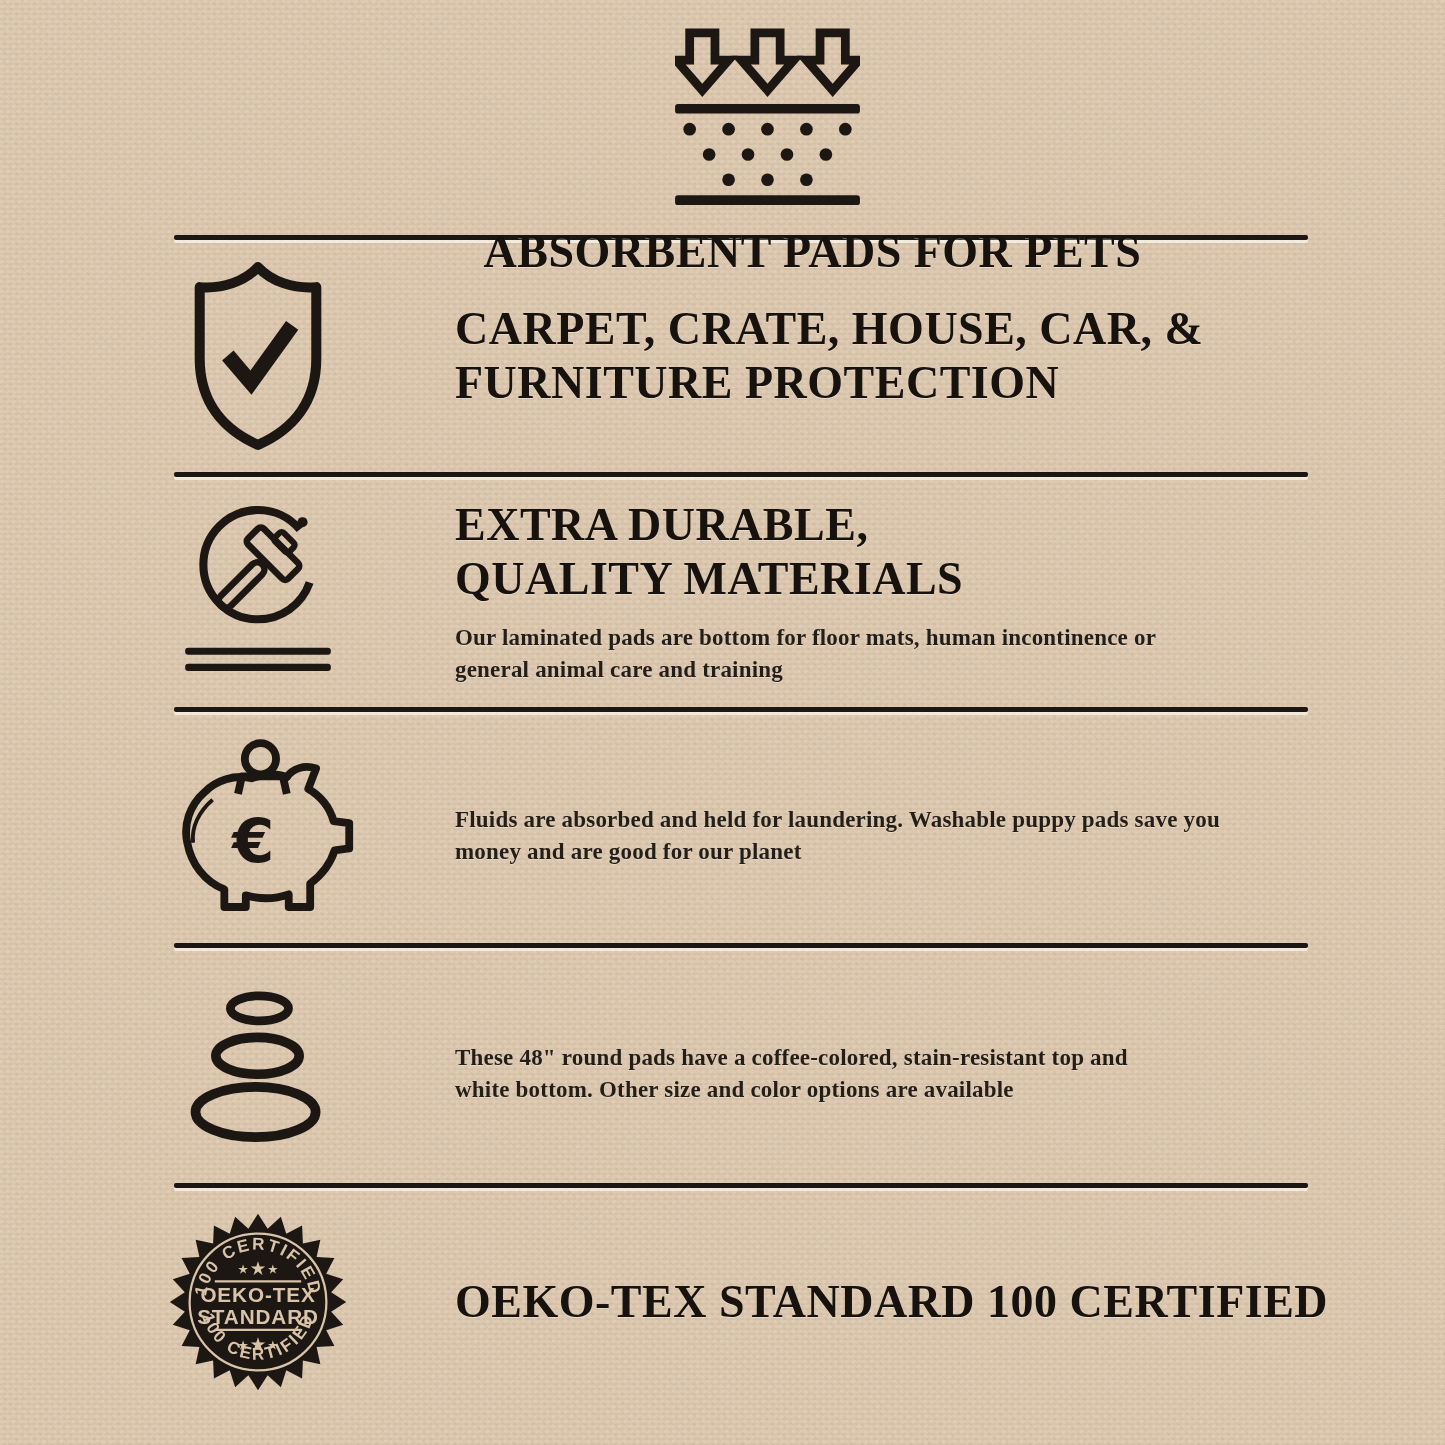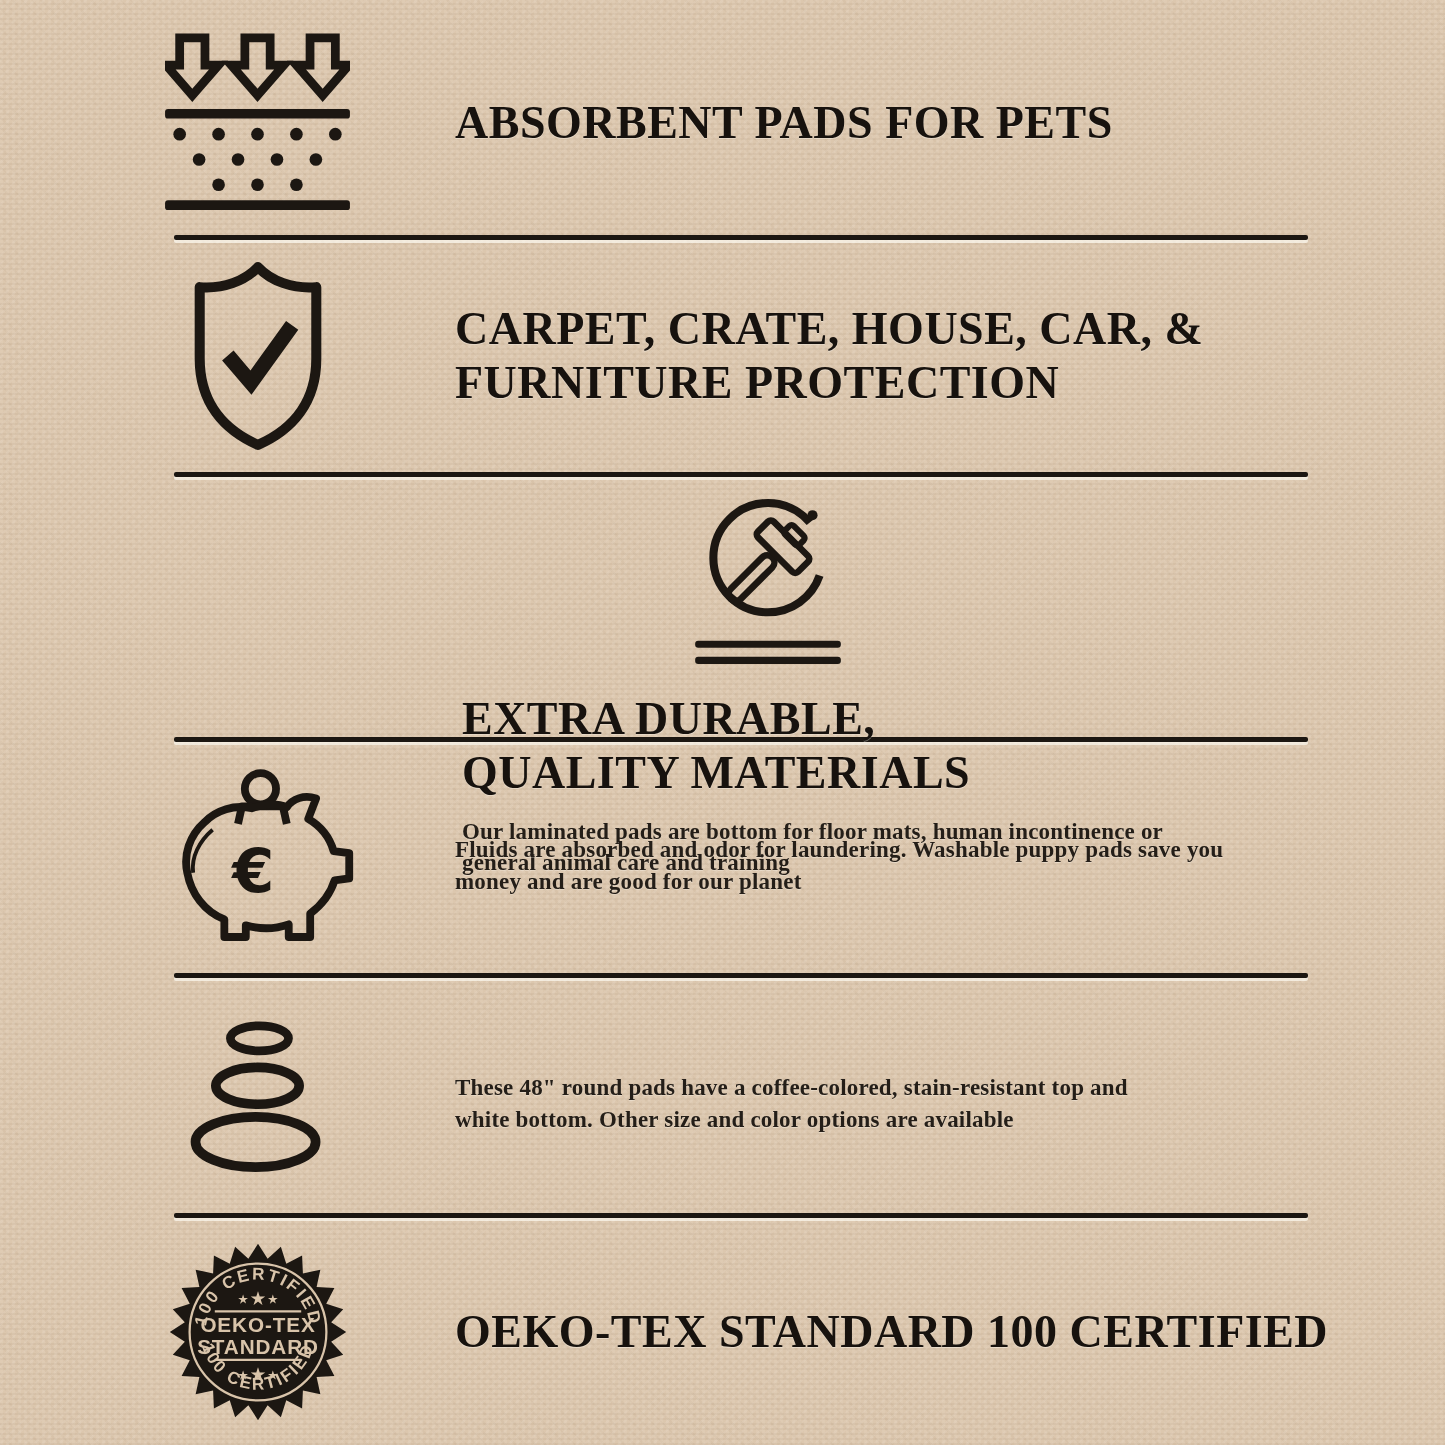--- a/index.html
+++ b/index.html
@@ -12,23 +12,23 @@
       repeating-linear-gradient(45deg, rgba(120,92,64,.04) 0 2px, rgba(0,0,0,0) 2px 7px),
       #dcc7ae;
     font-family: "Liberation Serif", "DejaVu Serif", serif;
     color: #1c1712;
   }
   .row {
     display: flex; align-items: center;
     padding-left: 150px; padding-right: 60px;
     box-sizing: border-box;
   }
-  .r1 { height: 235px; padding-top: 10px; }
+  .r1 { height: 235px; padding-top: 10px; flex-direction: column; }
   .r2 { height: 232px; border-radius: 9px; }
-  .r3 { height: 260px; flex-direction: column; }
+  .r3 { height: 230px; }
   .r4 { height: 231px; }
   .r5 { height: 235px; }
   .r6 { height: 257px; padding-bottom: 30px; }
   .icon-col {
     width: 215px; flex: 0 0 215px;
     display: flex; align-items: center; justify-content: center;
   }
   .text-col { margin-left: 90px; flex: 1; max-width: 910px; }
   .title {
     margin: 0; font-size: 46px; line-height: 1.17; font-weight: 700;
@@ -125,21 +125,21 @@
   <div class="icon-col">
     <svg width="200" height="186" viewBox="0 0 205 190">
       <circle class="ink" stroke-width="8" cx="105" cy="24" r="16"></circle>
       <path class="ink" stroke-width="8" stroke-linejoin="round" d="M82,60 L86,42 L128,42 L132,60"></path>
       <path class="ink" stroke-width="8" stroke-linejoin="round" d="M96,44 C78,40 60,46 48,58 C32,72 26,92 30,110 C34,132 48,150 68,158 L68,176 L90,176 L90,164 C104,168 120,168 134,163 L134,176 L156,176 L156,152 C168,143 177,131 181,118 L196,116 L196,90 L180,88 C176,74 166,62 154,55 L162,34 C150,30 138,34 132,43 C120,38 108,40 96,44 Z"></path>
       <path class="ink" stroke-width="4" d="M56,66 C42,78 34,94 36,110"></path>
       <text class="fill-ink" x="76" y="130" font-size="62" font-weight="bold" font-family="DejaVu Sans, sans-serif">€</text>
     </svg>
   </div>
   <div class="text-col">
-    <p class="desc">Fluids are absorbed and odor for laundering. Washable puppy pads save you
+    <p class="desc">Fluids are absorbed and held for laundering. Washable puppy pads save you
 money and are good for our planet</p>
   </div>
 </section>
 <div class="divider"></div>
 
 <section class="row r5">
   <div class="icon-col">
     <svg width="155" height="160" viewBox="0 0 160 165">
       <ellipse class="ink" stroke-width="9" cx="82" cy="23" rx="30" ry="13"></ellipse>
       <ellipse class="ink" stroke-width="10" cx="80" cy="72" rx="43" ry="19"></ellipse>

